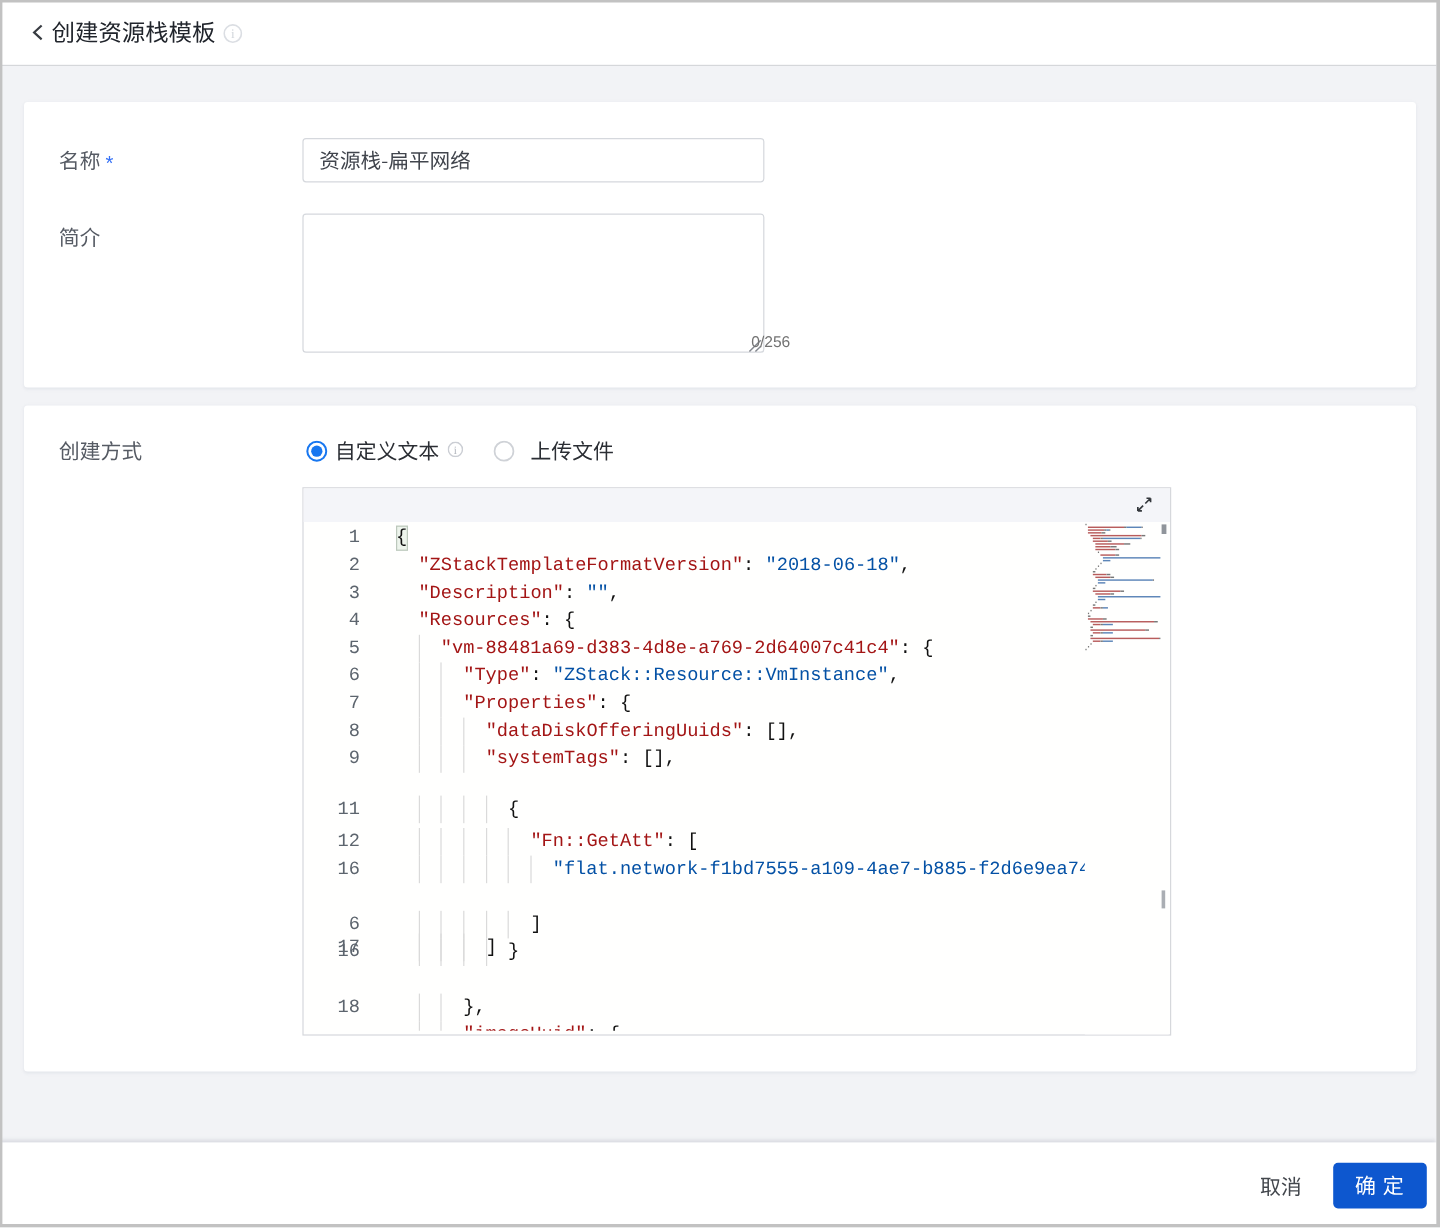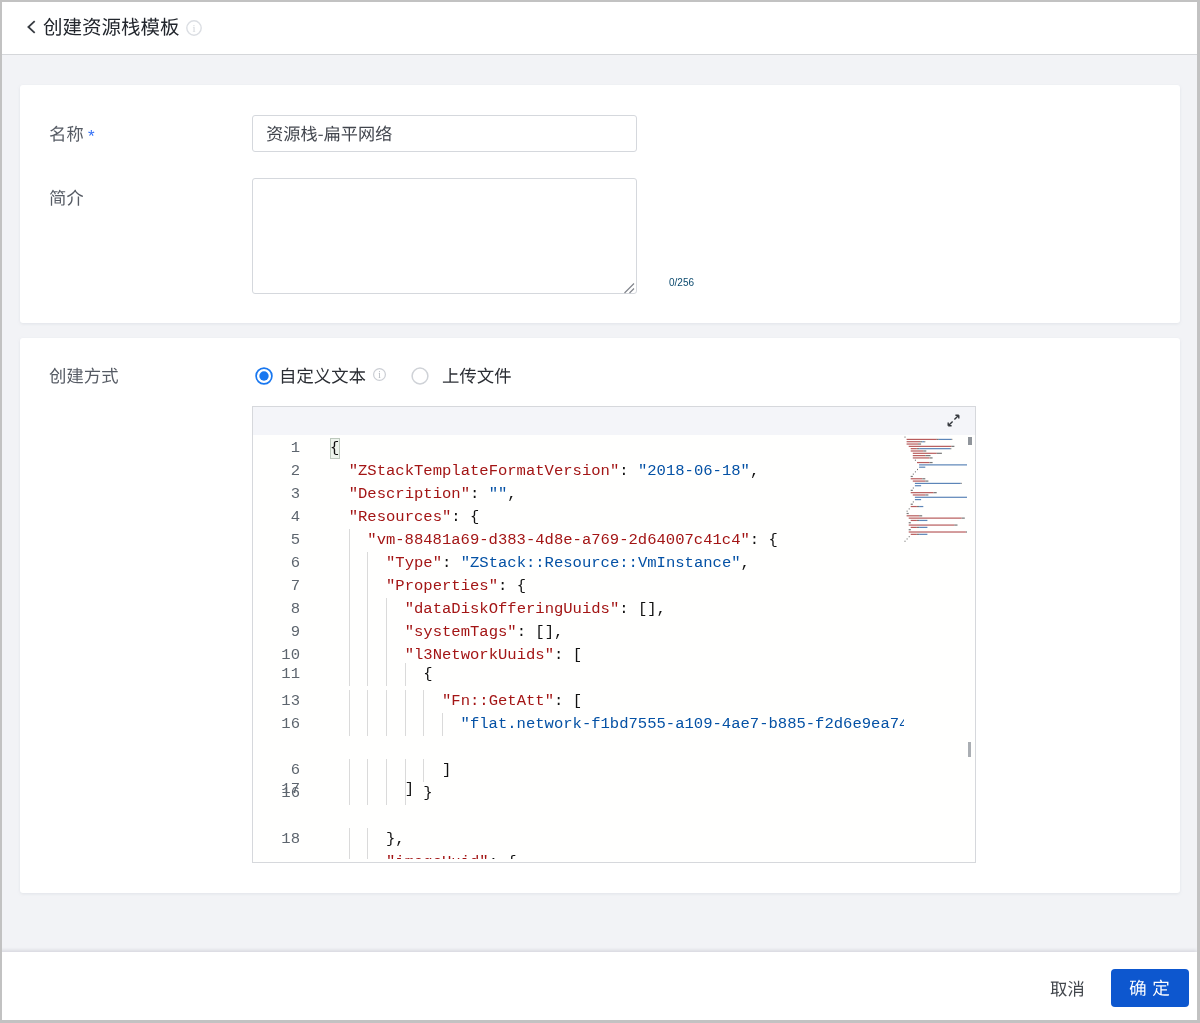--- a/index.html
+++ b/index.html
@@ -53,21 +53,21 @@
     <use href="#g32476" x="6347"></use>
   </svg>
 <svg style="position:absolute;left:48.6px;top:189.2px" width="34.8" height="17.4" viewBox="0 -880 2000 1000" fill="#565b64">
     <use href="#g31616" x="0"></use>
     <use href="#g20171" x="1000"></use>
   </svg>
 <div class="abs" style="left:252px;top:178px;width:385px;height:116px;background:#fff;border:1px solid #d5d8dd;border-radius:3px"></div>
 <svg class="abs" style="left:623px;top:282px" width="12" height="12" viewBox="0 0 12 12" stroke="#82868d" stroke-width="1.2">
     <path d="M11 1.5 L1.5 11 M11 6.5 L6.5 11"></path>
   </svg>
-<div class="abs" style="left:669px;top:276.5px;color:#0c4a6e;font-size:10px">0/256</div>
+<div class="abs" style="left:626px;top:276.5px;color:#737373;font-size:13px">0/256</div>
 
 <div class="card" style="top:338px;height:555px"></div>
 <svg style="position:absolute;left:48.6px;top:367.2px" width="69.6" height="17.4" viewBox="0 -880 4000 1000" fill="#565b64">
     <use href="#g21019" x="0"></use>
     <use href="#g24314" x="1000"></use>
     <use href="#g26041" x="2000"></use>
     <use href="#g24335" x="3000"></use>
   </svg>
 <svg class="abs" style="left:254.5px;top:367px" width="18" height="18" viewBox="0 0 18 18">
 <circle cx="9" cy="9" r="7.9" fill="#fff" stroke="#1877f0" stroke-width="1.7"></circle>
@@ -142,37 +142,30 @@
         <b style="left:386.0px"></b>
         <span class="ct" style="left:404.7px"><span class="k">"dataDiskOfferingUuids"</span><span class="p">: [],</span></span>
       </div>
       <div class="cl" style="top:621px">
         <span class="ln">9</span>
         <b style="left:348.7px"></b>
         <b style="left:367.3px"></b>
         <b style="left:386.0px"></b>
         <span class="ct" style="left:404.7px"><span class="k">"systemTags"</span><span class="p">: [],</span></span>
       </div>
-      <div class="cl" style="top:644px">
-        <span class="ln">10</span>
-        <b style="left:348.7px"></b>
-        <b style="left:367.3px"></b>
-        <b style="left:386.0px"></b>
-        <span class="ct" style="left:404.7px"><span class="k">"l3NetworkUuids"</span><span class="p">: [</span></span>
-      </div>
       <div class="cl" style="top:663px">
         <span class="ln">11</span>
         <b style="left:348.7px"></b>
         <b style="left:367.3px"></b>
         <b style="left:386.0px"></b>
         <b style="left:404.7px"></b>
         <span class="ct" style="left:423.3px"><span class="p">{</span></span>
       </div>
       <div class="cl" style="top:690px">
-        <span class="ln">13</span>
+        <span class="ln">12</span>
         <b style="left:348.7px"></b>
         <b style="left:367.3px"></b>
         <b style="left:386.0px"></b>
         <b style="left:404.7px"></b>
         <b style="left:423.3px"></b>
         <span class="ct" style="left:442.0px"><span class="k">"Fn::GetAtt"</span><span class="p">: [</span></span>
       </div>
       <div class="cl" style="top:713px">
         <span class="ln">16</span>
         <b style="left:348.7px"></b>

